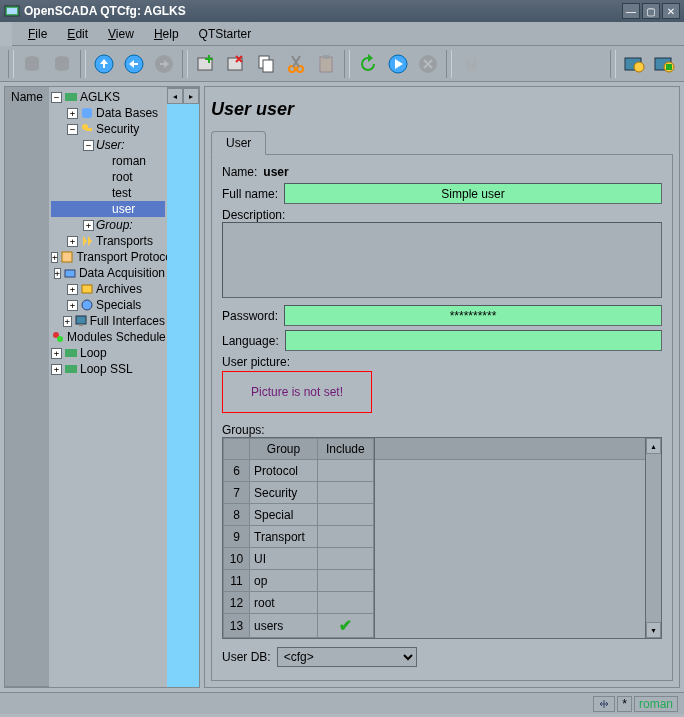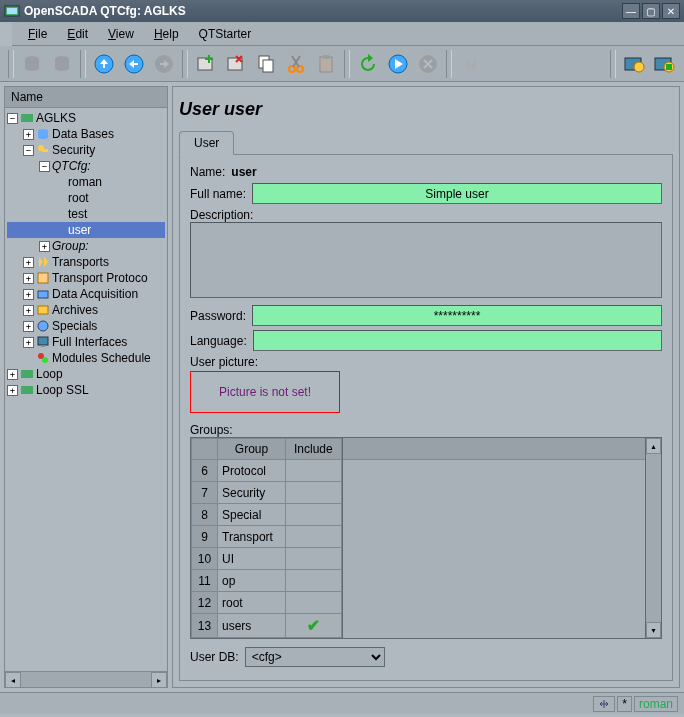--- a/index.html
+++ b/index.html
@@ -16,21 +16,21 @@
 .menubar .u { text-decoration: underline; }
 
 .toolbar { background: #a8b0b8; height: 36px; display: flex; align-items: center; padding: 0 6px; gap: 2px; border-bottom: 1px solid #808890; }
 .toolbar .sep { width: 6px; height: 28px; border-left: 1px solid #808890; border-right: 1px solid #c8d0d8; margin: 0 2px; }
 .toolbar .tbtn { width: 28px; height: 28px; display: flex; align-items: center; justify-content: center; cursor: pointer; border-radius: 3px; }
 .toolbar .tbtn.disabled { opacity: 0.4; cursor: default; }
 .toolbar .spacer { flex: 1; }
 
 .main { display: flex; height: 610px; padding: 4px; gap: 4px; }
 
-.tree-panel { width: 164px; background: #7dd3fc; border: 1px solid #808890; display: flex; flex-direction: column; }
+.tree-panel { width: 196px; background: #7dd3fc; border: 1px solid #808890; display: flex; flex-direction: row; }
 .tree-header { background: #98a0a8; padding: 3px 6px; border-bottom: 1px solid #808890; font-weight: normal; }
 .tree-body { flex: 1; overflow: auto; background: #b0b8c0; padding: 2px; }
 .tree-node { white-space: nowrap; padding: 1px 0; cursor: pointer; display: flex; align-items: center; height: 16px; }
 .tree-node .toggle { width: 11px; height: 11px; border: 1px solid #606870; background: #fff; display: inline-flex; align-items: center; justify-content: center; font-size: 9px; line-height: 1; margin-right: 2px; cursor: pointer; font-family: monospace; }
 .tree-node .spacer-toggle { width: 13px; display: inline-block; }
 .tree-node .ticon { width: 14px; height: 14px; margin-right: 2px; display: inline-flex; align-items: center; justify-content: center; }
 .tree-node.selected { background: #5878c8; color: #fff; }
 .tree-node.italic .label { font-style: italic; }
 .indent { display: inline-block; }
 .tree-scroll { height: 16px; background: #a0a8b0; display: flex; border-top: 1px solid #808890; }
@@ -242,21 +242,21 @@
             <svg width="14" height="14">
               <circle cx="5" cy="5" r="3" fill="#fc4"></circle>
               <rect x="6" y="6" width="6" height="3" fill="#fc4"></rect>
             </svg>
           </span>
           <span class="label">Security</span>
         </div>
       <div class="tree-node italic">
           <span class="indent" style="width:32px"></span>
           <span class="toggle">−</span>
-          <span class="label">QTCfg:</span>
+          <span class="label">User:</span>
         </div>
       <div class="tree-node">
           <span class="indent" style="width:48px"></span>
           <span class="spacer-toggle"></span>
           <span class="label">roman</span>
         </div>
       <div class="tree-node">
           <span class="indent" style="width:48px"></span>
           <span class="spacer-toggle"></span>
           <span class="label">root</span>

